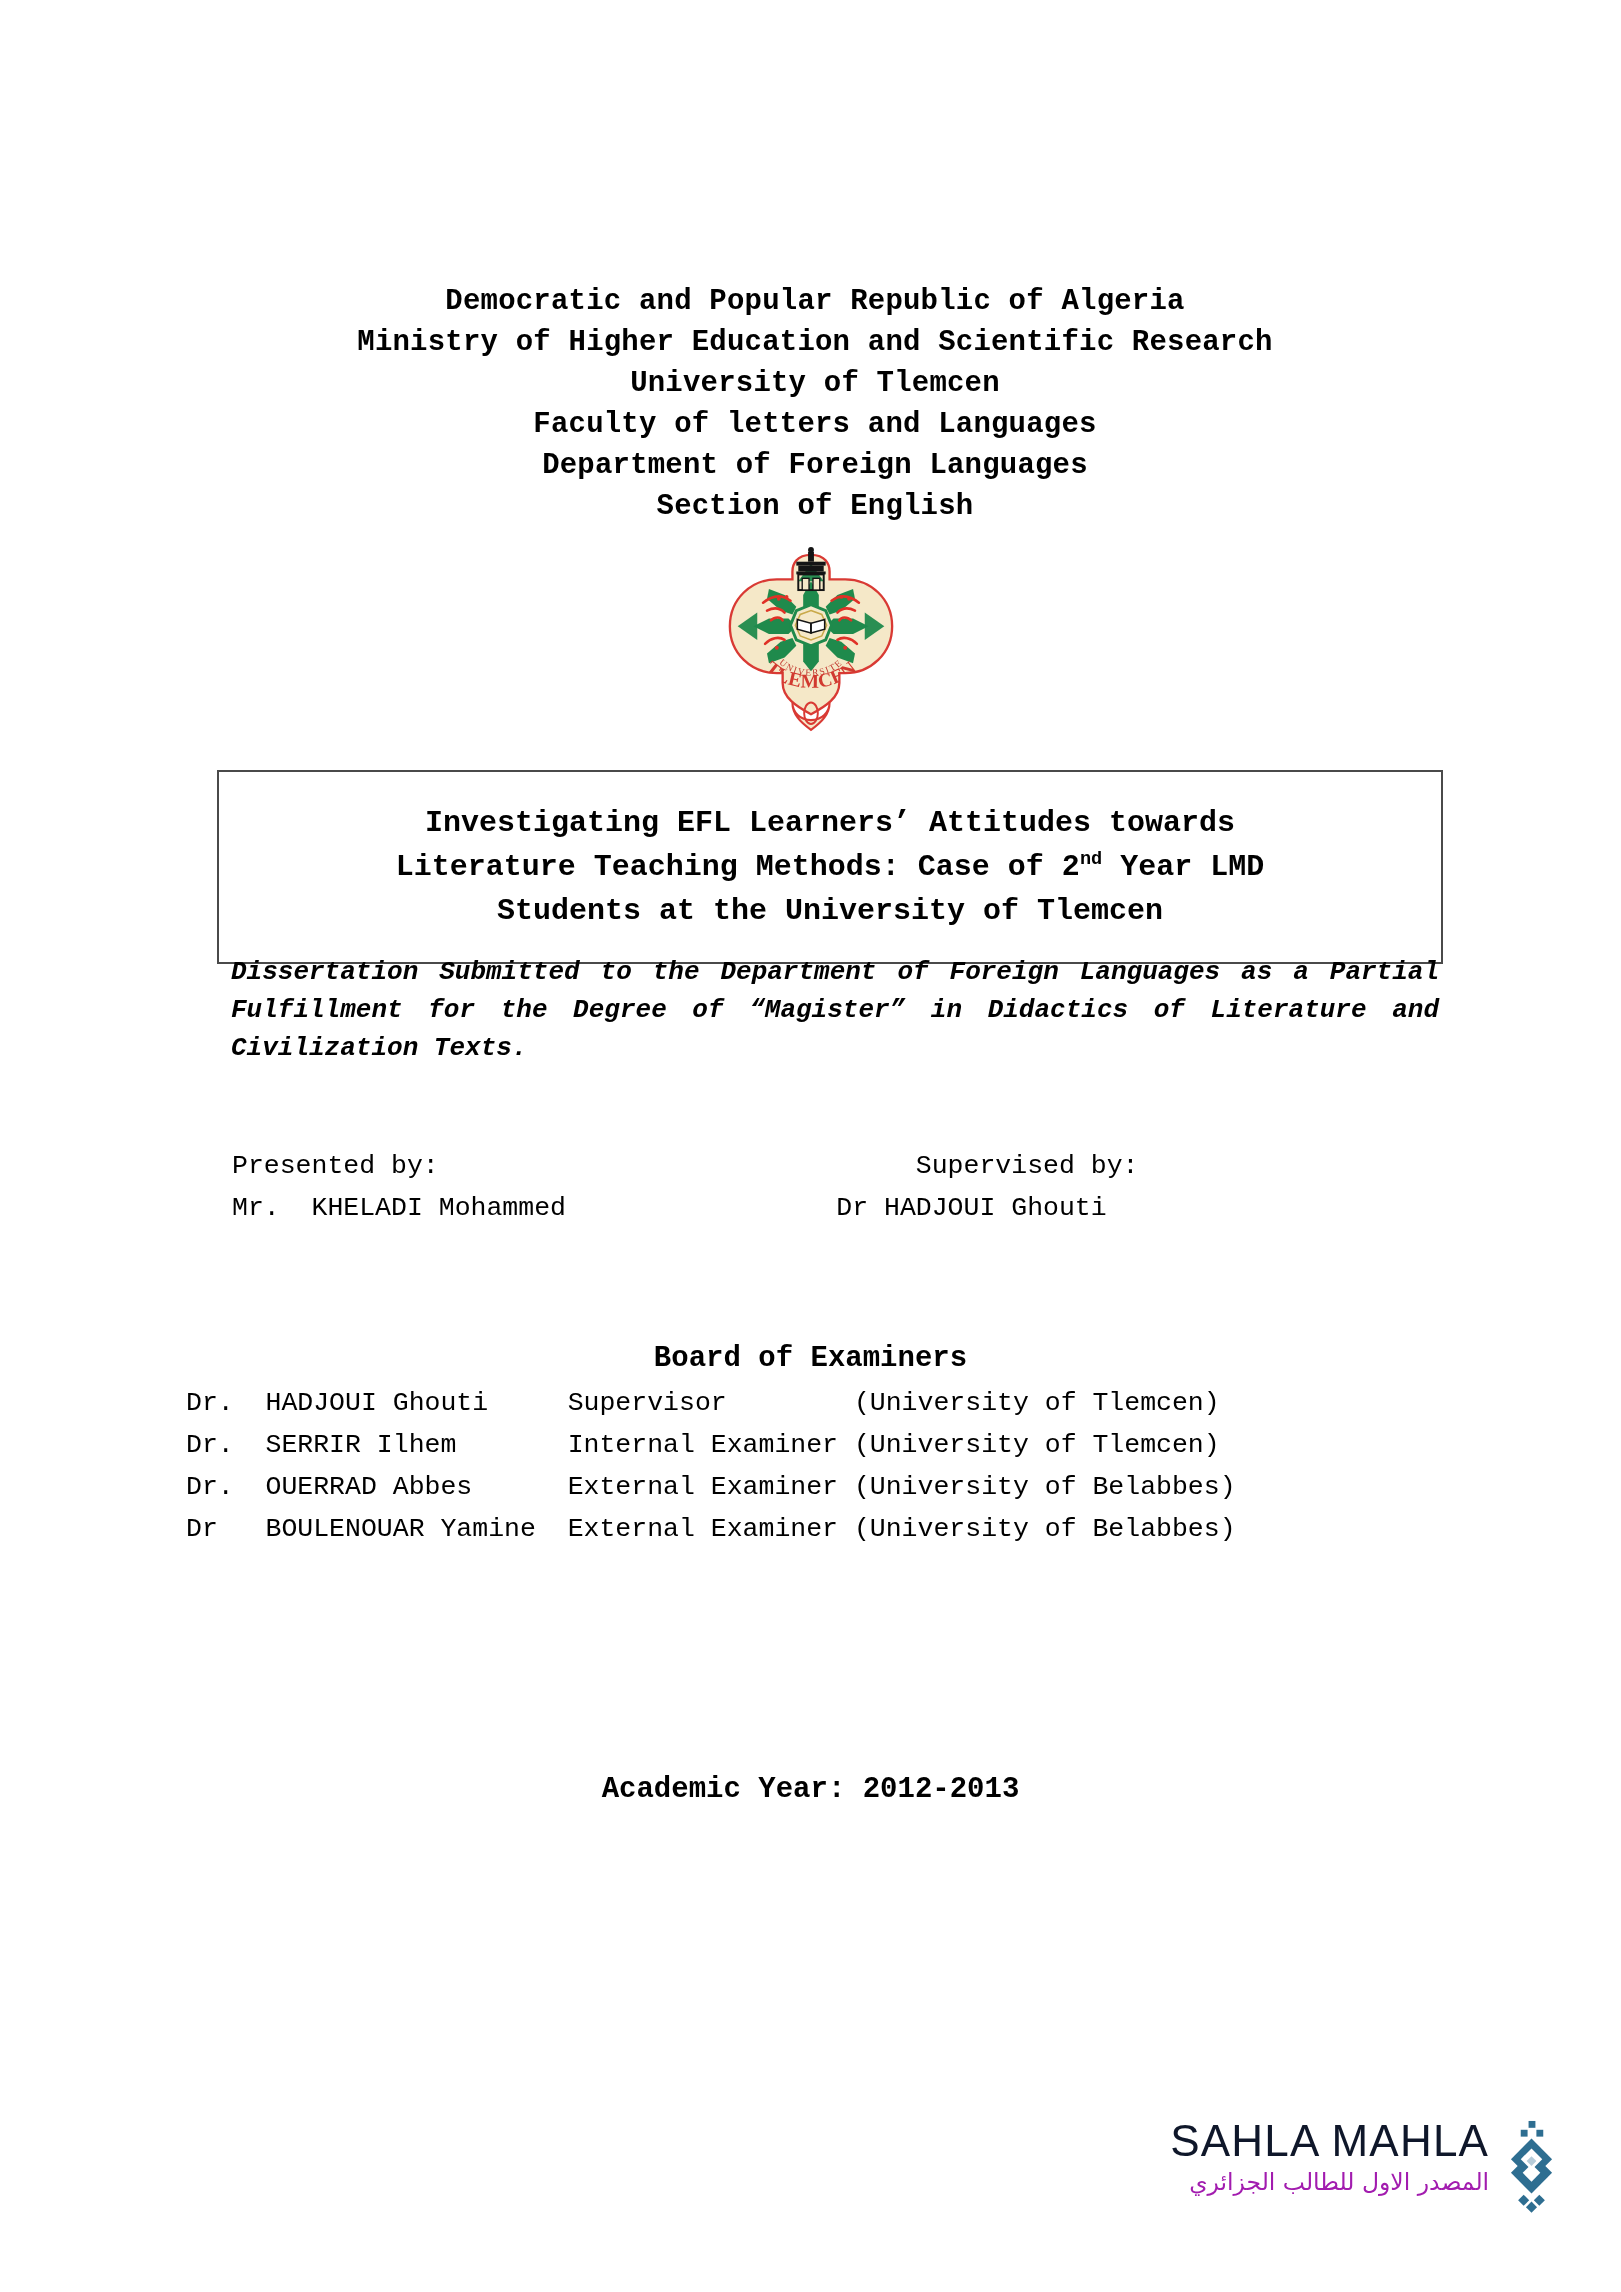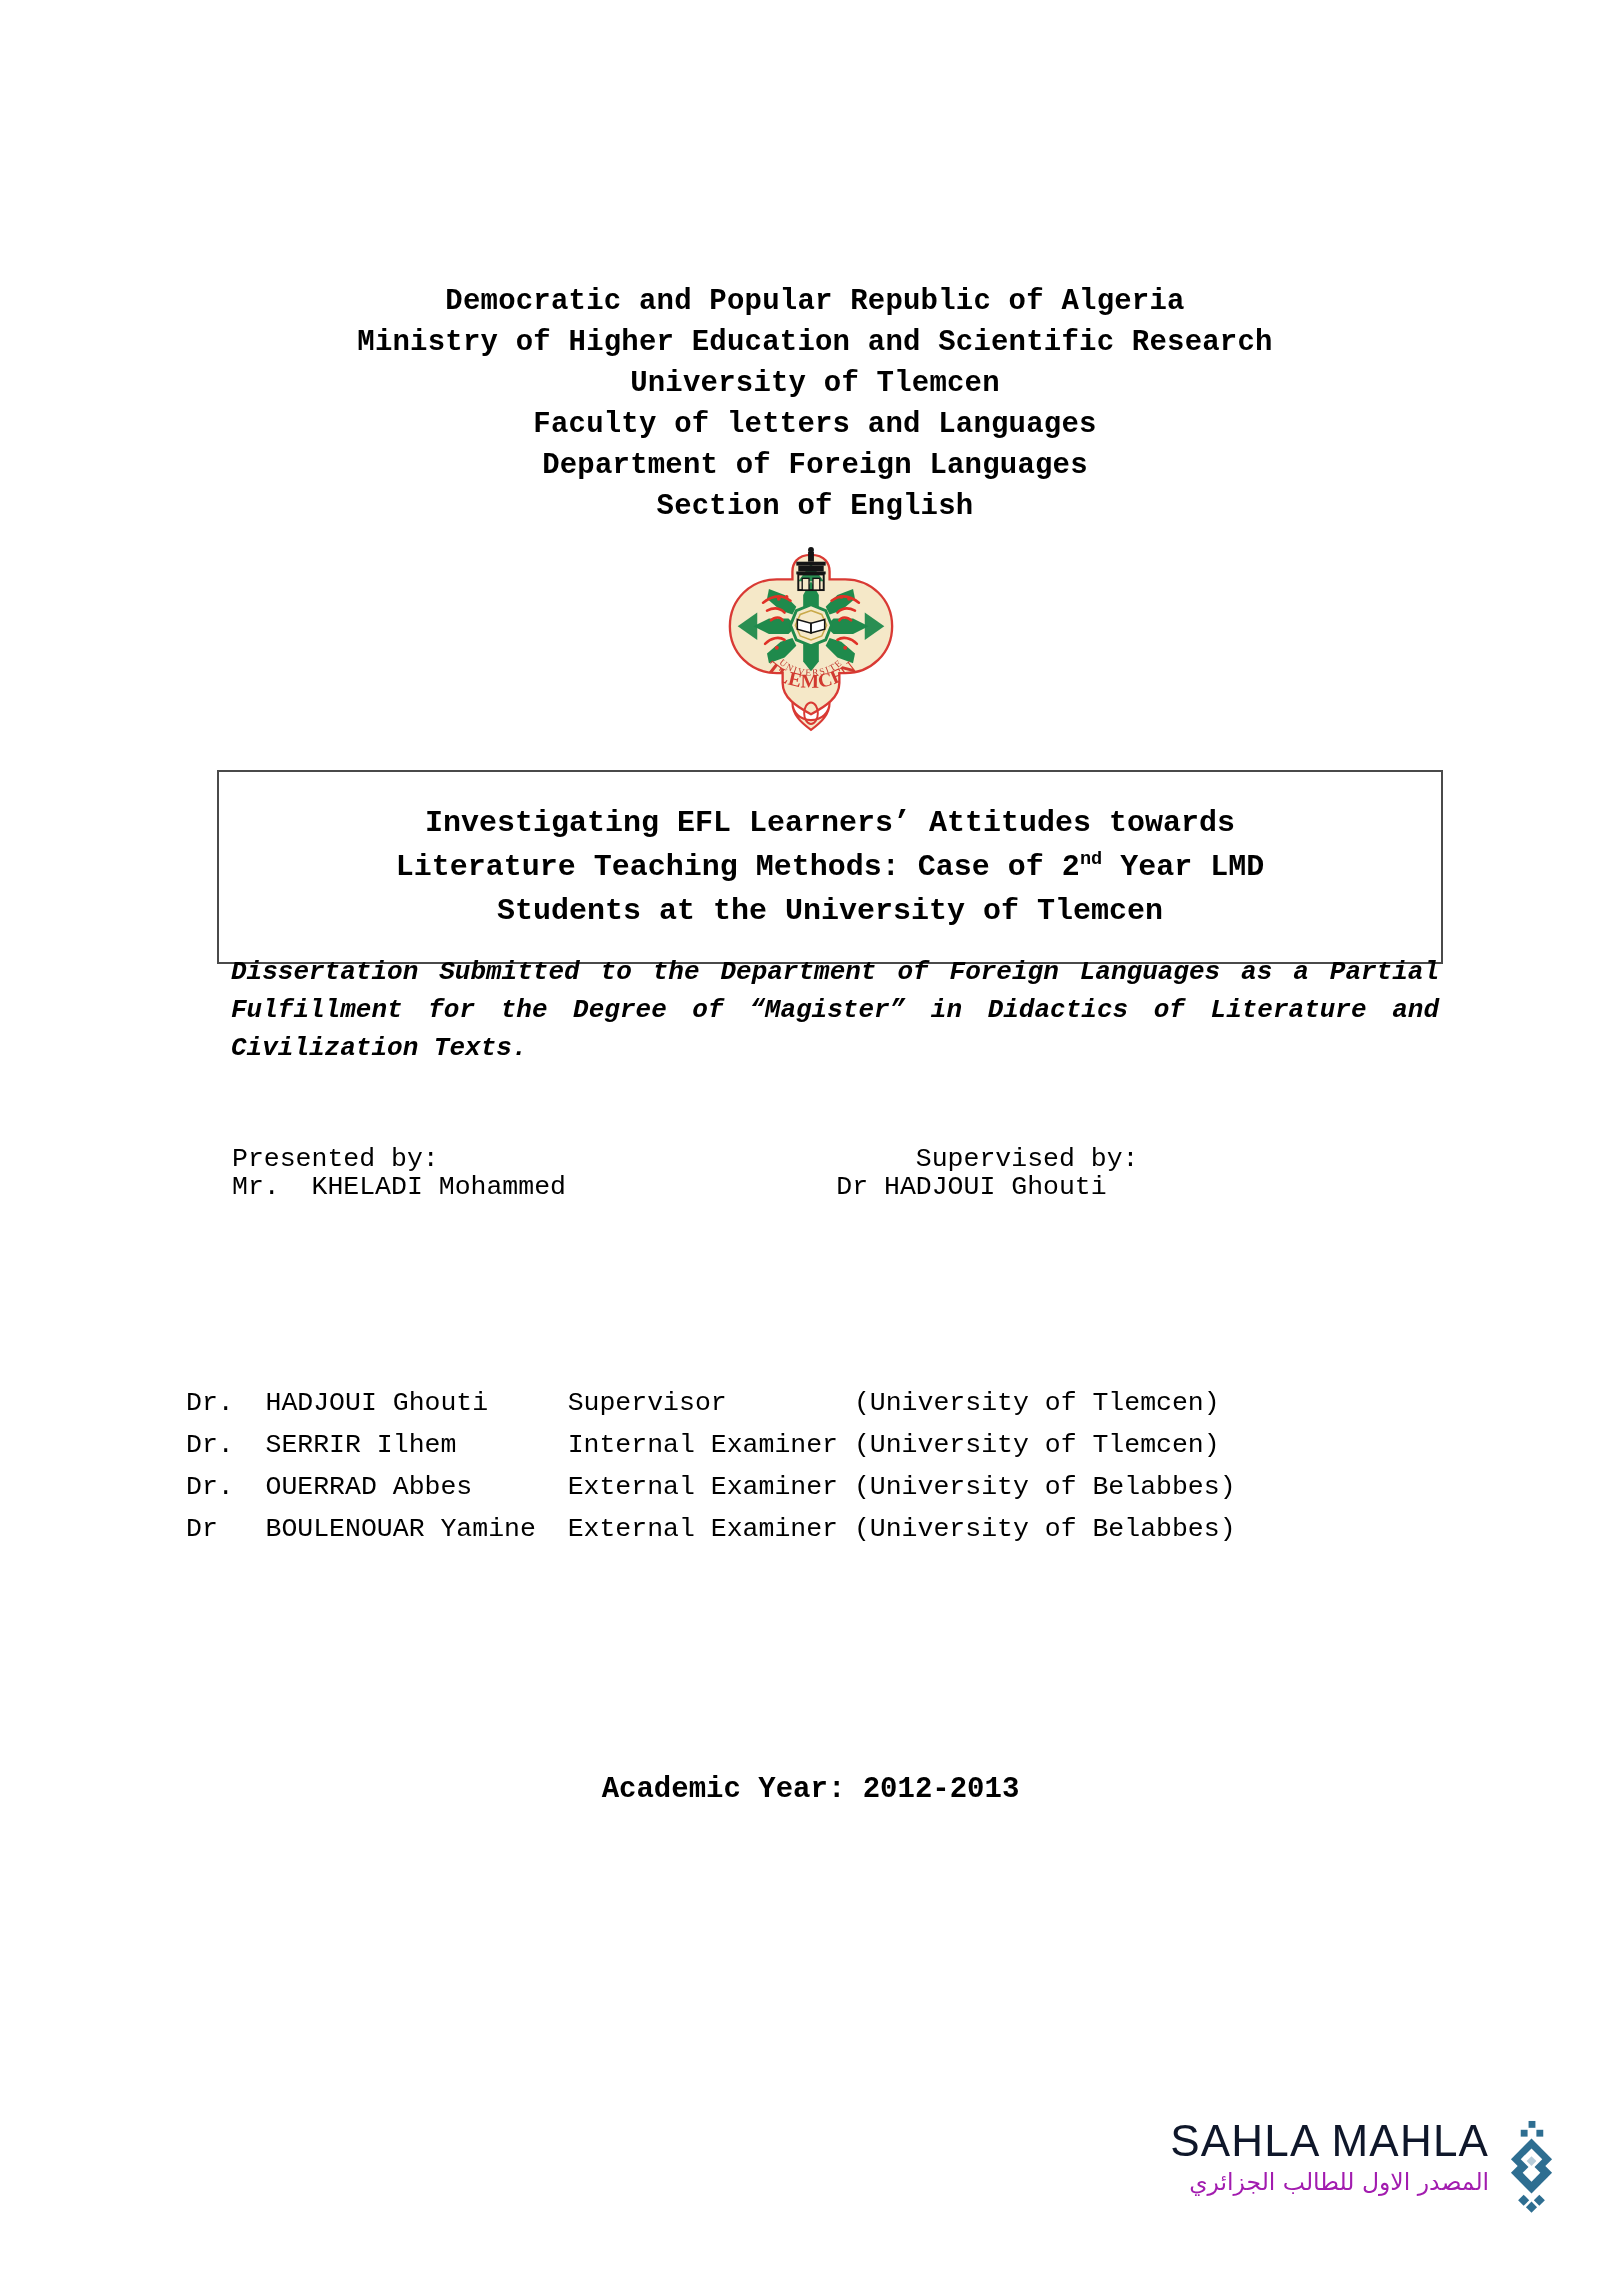--- a/index.html
+++ b/index.html
@@ -92,21 +92,21 @@
   }
   .statement > span { display: inline; }
 
   
   .presented {
     position: absolute;
     left: 232px;
     top: 1145px;
     width: 1137px;
     font-size: 26.5px;
-    line-height: 28px;
+    line-height: 42px;
     white-space: pre-wrap;
     word-break: break-word;
   }
 
   
   .board-heading {
     position: absolute;
     left: 0;
     right: 0;
     top: 1339px;
@@ -281,20 +281,21 @@
     <div class="title-line">Students at the University of Tlemcen</div>
   </div>
 
   <div class="statement">
     <span>Dissertation Submitted to the Department of Foreign Languages as a Partial Fulfillment for the Degree of “Magister” in Didactics of Literature and Civilization Texts.</span>
   </div>
 
   <div class="presented">Presented by:                              Supervised by:
 Mr.  KHELADI Mohammed                 Dr HADJOUI Ghouti</div>
 
+  <div class="board-heading">Board of Examiners</div>
   <div class="board-list">
     <div class="board-row">Dr.  HADJOUI Ghouti     Supervisor        (University of Tlemcen)</div>
     <div class="board-row">Dr.  SERRIR Ilhem       Internal Examiner (University of Tlemcen)</div>
     <div class="board-row">Dr.  OUERRAD Abbes      External Examiner (University of Belabbes)</div>
     <div class="board-row">Dr   BOULENOUAR Yamine  External Examiner (University of Belabbes)</div>
   </div>
 
   <div class="academic-year"><span class="label">Academic Year:</span><span class="value"> 2012-2013</span></div>
 
   <div class="watermark">

